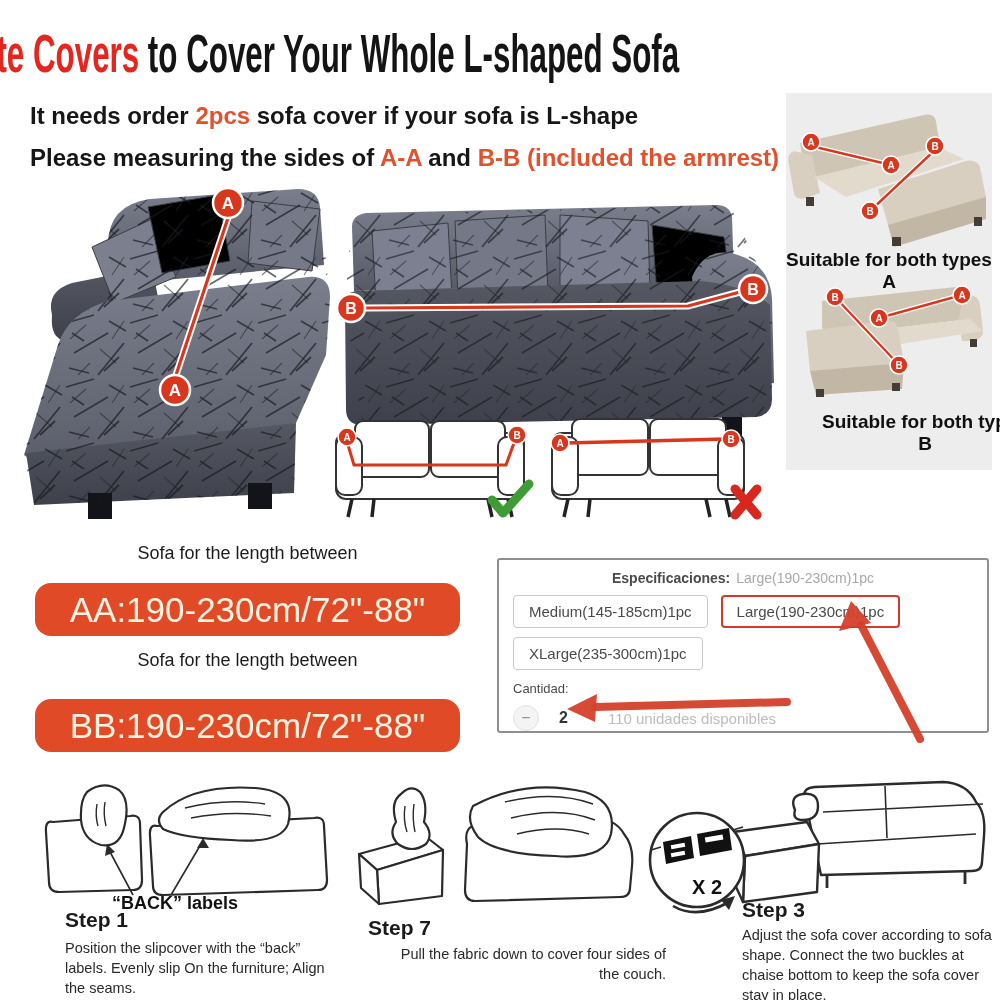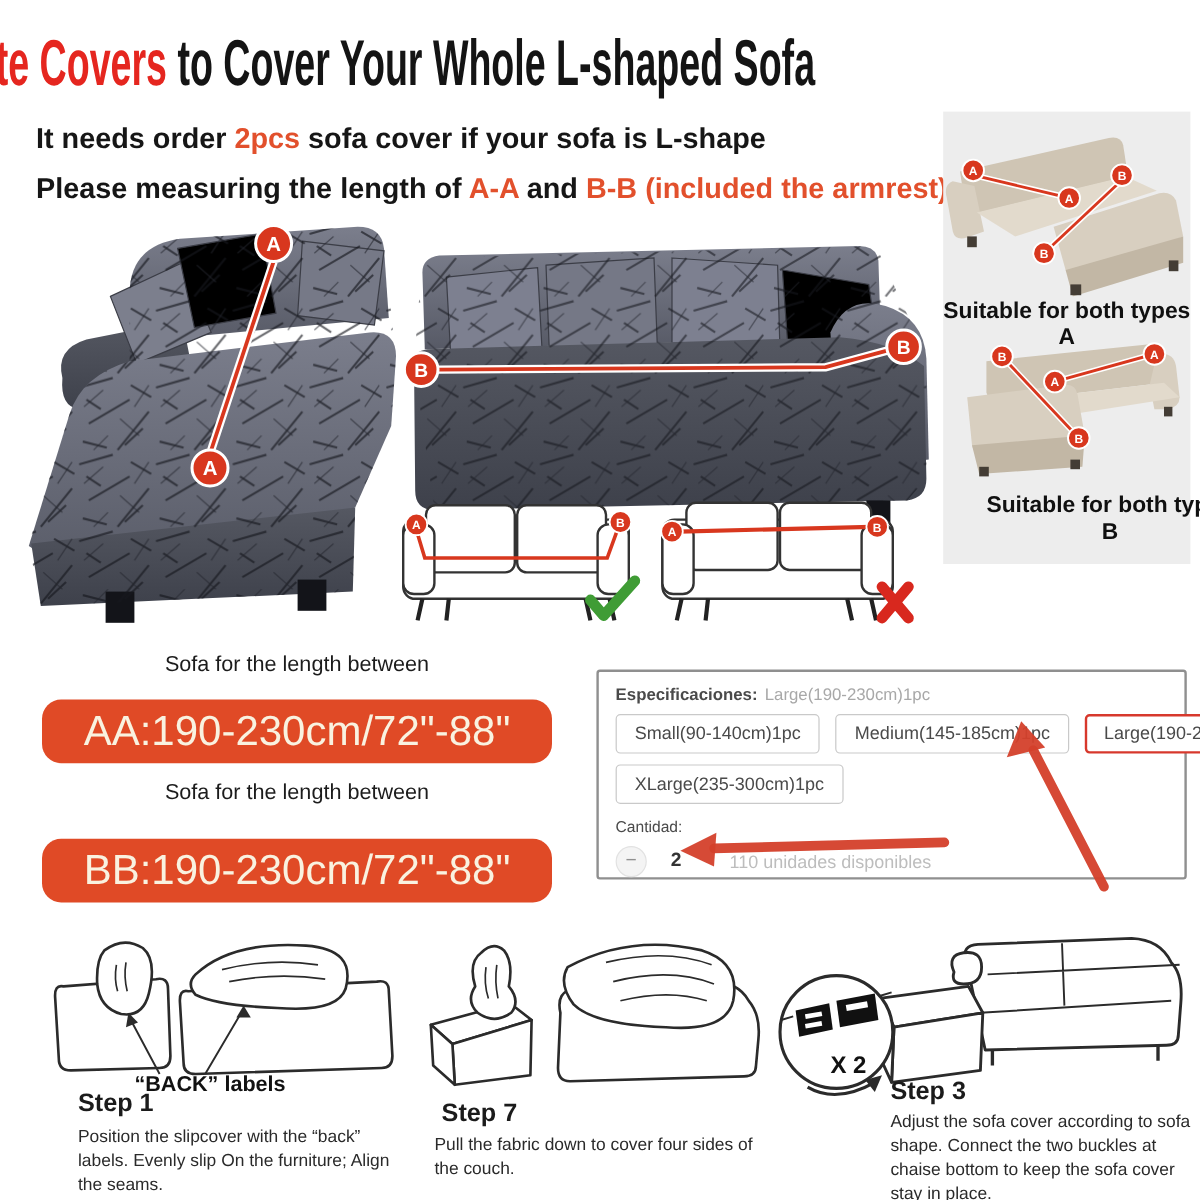--- a/index.html
+++ b/index.html
@@ -23,21 +23,21 @@
   .side-svg{position:absolute;left:0;}
   
   .len-head{position:absolute;left:35px;width:425px;text-align:center;font-size:18px;font-weight:400;color:#1c1c1c;}
   .len-head1{top:543px;}
   .len-head2{top:650px;}
   .banner{position:absolute;left:35px;width:425px;height:53px;background:#e04a26;border-radius:16px;color:#f9f2e0;font-size:35px;display:flex;align-items:center;justify-content:center;white-space:nowrap;}
   .banner-aa{top:583px;}
   .banner-bb{top:699px;}
   
   .options-panel{position:absolute;left:497px;top:558px;width:492px;height:175px;background:#fff;border:2px solid #8f8f8f;border-radius:3px;box-sizing:border-box;padding:10px 14px;}
-  .spec-line{font-size:14px;color:#a8a8a8;}
+  .spec-line{font-size:14px;color:#a8a8a8;text-align:center;}
   .spec-label{font-weight:700;color:#4a4a4a;margin-right:6px;}
   .opt-row{margin-top:9px;display:flex;gap:13px;}
   .opt-btn{border:1px solid #c9c9c9;border-radius:4px;padding:7px 15px;font-size:15px;color:#4a4a4a;background:#fff;white-space:nowrap;font-family:"Liberation Sans",sans-serif;}
   .opt-btn.selected{border:2px solid #d7382c;padding:6px 14px;}
   .qty-label{margin-top:11px;font-size:13px;color:#4a4a4a;}
   .qty-row{margin-top:9px;display:flex;align-items:center;}
   .minus-btn{width:26px;height:26px;border-radius:50%;background:#f4f4f4;border:1px solid #e2e2e2;color:#909090;display:flex;align-items:center;justify-content:center;font-size:16px;padding:0;}
   .qty-value{font-size:16px;color:#333;font-weight:700;margin-left:20px;}
   .stock{font-size:15px;color:#bdbdbd;margin-left:40px;}
   .arrows-overlay{position:absolute;left:495px;top:555px;width:505px;height:195px;pointer-events:none;}
@@ -46,38 +46,38 @@
   .art1{left:35px;top:782px;width:300px;height:128px;}
   .art2{left:345px;top:782px;width:300px;height:130px;}
   .art3{left:645px;top:778px;width:350px;height:138px;}
   .back-label{position:absolute;left:112px;top:893px;font-size:18px;font-weight:700;color:#111;}
   .step-head{position:absolute;font-size:21px;font-weight:700;color:#1b1b1b;}
   .sh1{left:65px;top:908px;}
   .sh2{left:368px;top:916px;}
   .sh3{left:742px;top:898px;}
   .step-text{position:absolute;font-size:14.5px;color:#2a2a2a;line-height:1.38;}
   .st1{left:65px;top:938px;width:272px;}
-  .st2{left:362px;top:944px;width:288px;}
+  .st2{left:378px;top:944px;width:288px;text-align:right;}
   .st3{left:742px;top:925px;width:254px;}
   svg text{font-family:"Liberation Sans",sans-serif;}
 </style>
 </head>
 <body>
 
 <div class="title-wrap">
   <div class="title-inner">
     <span>Purchase </span><span class="title-red">Two Separate Covers</span><span> to Cover Your Whole L-shaped Sofa</span>
   </div>
 </div>
 
 <div class="intro intro1">
   <span>It needs order </span><span class="red">2pcs</span><span> sofa cover if your sofa is L-shape</span>
 </div>
 <div class="intro intro2">
-  <span>Please measuring the length of </span><span class="red">A-A</span><span> and </span><span class="red">B-B</span><span class="red"> (included the armrest)</span>
+  <span>Please measuring the sides of </span><span class="red">A-A</span><span> and </span><span class="red">B-B</span><span class="red"> (included the armrest)</span>
 </div>
 
 <svg class="main-illus" viewBox="0 0 785 348">
   <defs>
     <linearGradient id="gfab" x1="0" y1="0" x2="0" y2="1">
       <stop offset="0" stop-color="#7b7e8c"></stop>
         <stop offset="1" stop-color="#575a66"></stop>
     </linearGradient>
     <linearGradient id="gfabD" x1="0" y1="0" x2="0" y2="1">
       <stop offset="0" stop-color="#555862"></stop>
@@ -217,21 +217,20 @@
 <div class="len-head len-head1">Sofa for the length between</div>
 <div class="banner banner-aa">AA:190-230cm/72"-88"</div>
 <div class="len-head len-head2">Sofa for the length between</div>
 <div class="banner banner-bb">BB:190-230cm/72"-88"</div>
 
 <div class="options-panel">
   <div class="spec-line">
     <span class="spec-label">Especificaciones:</span><span>Large(190-230cm)1pc</span>
   </div>
   <div class="opt-row">
-    <button class="opt-btn">Small(90-140cm)1pc</button>
     <button class="opt-btn">Medium(145-185cm)1pc</button>
     <button class="opt-btn selected">Large(190-230cm)1pc</button>
   </div>
   <div class="opt-row">
     <button class="opt-btn">XLarge(235-300cm)1pc</button>
   </div>
   <div class="qty-label">Cantidad:</div>
   <div class="qty-row">
     <button class="minus-btn">−</button>
     <span class="qty-value">2</span>

